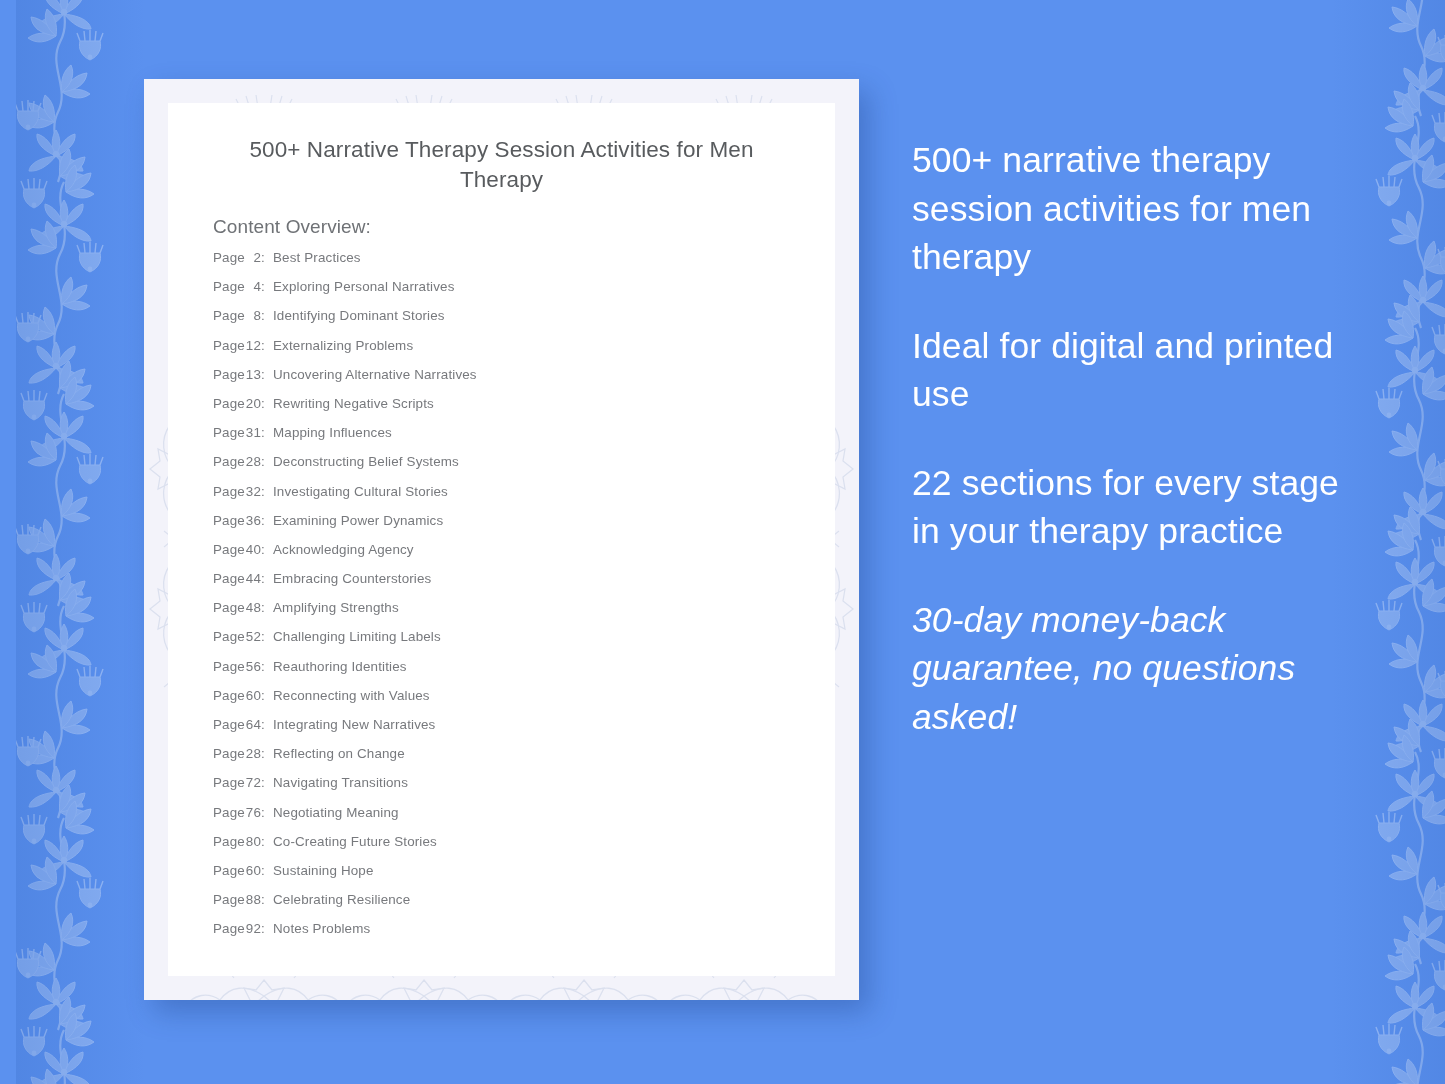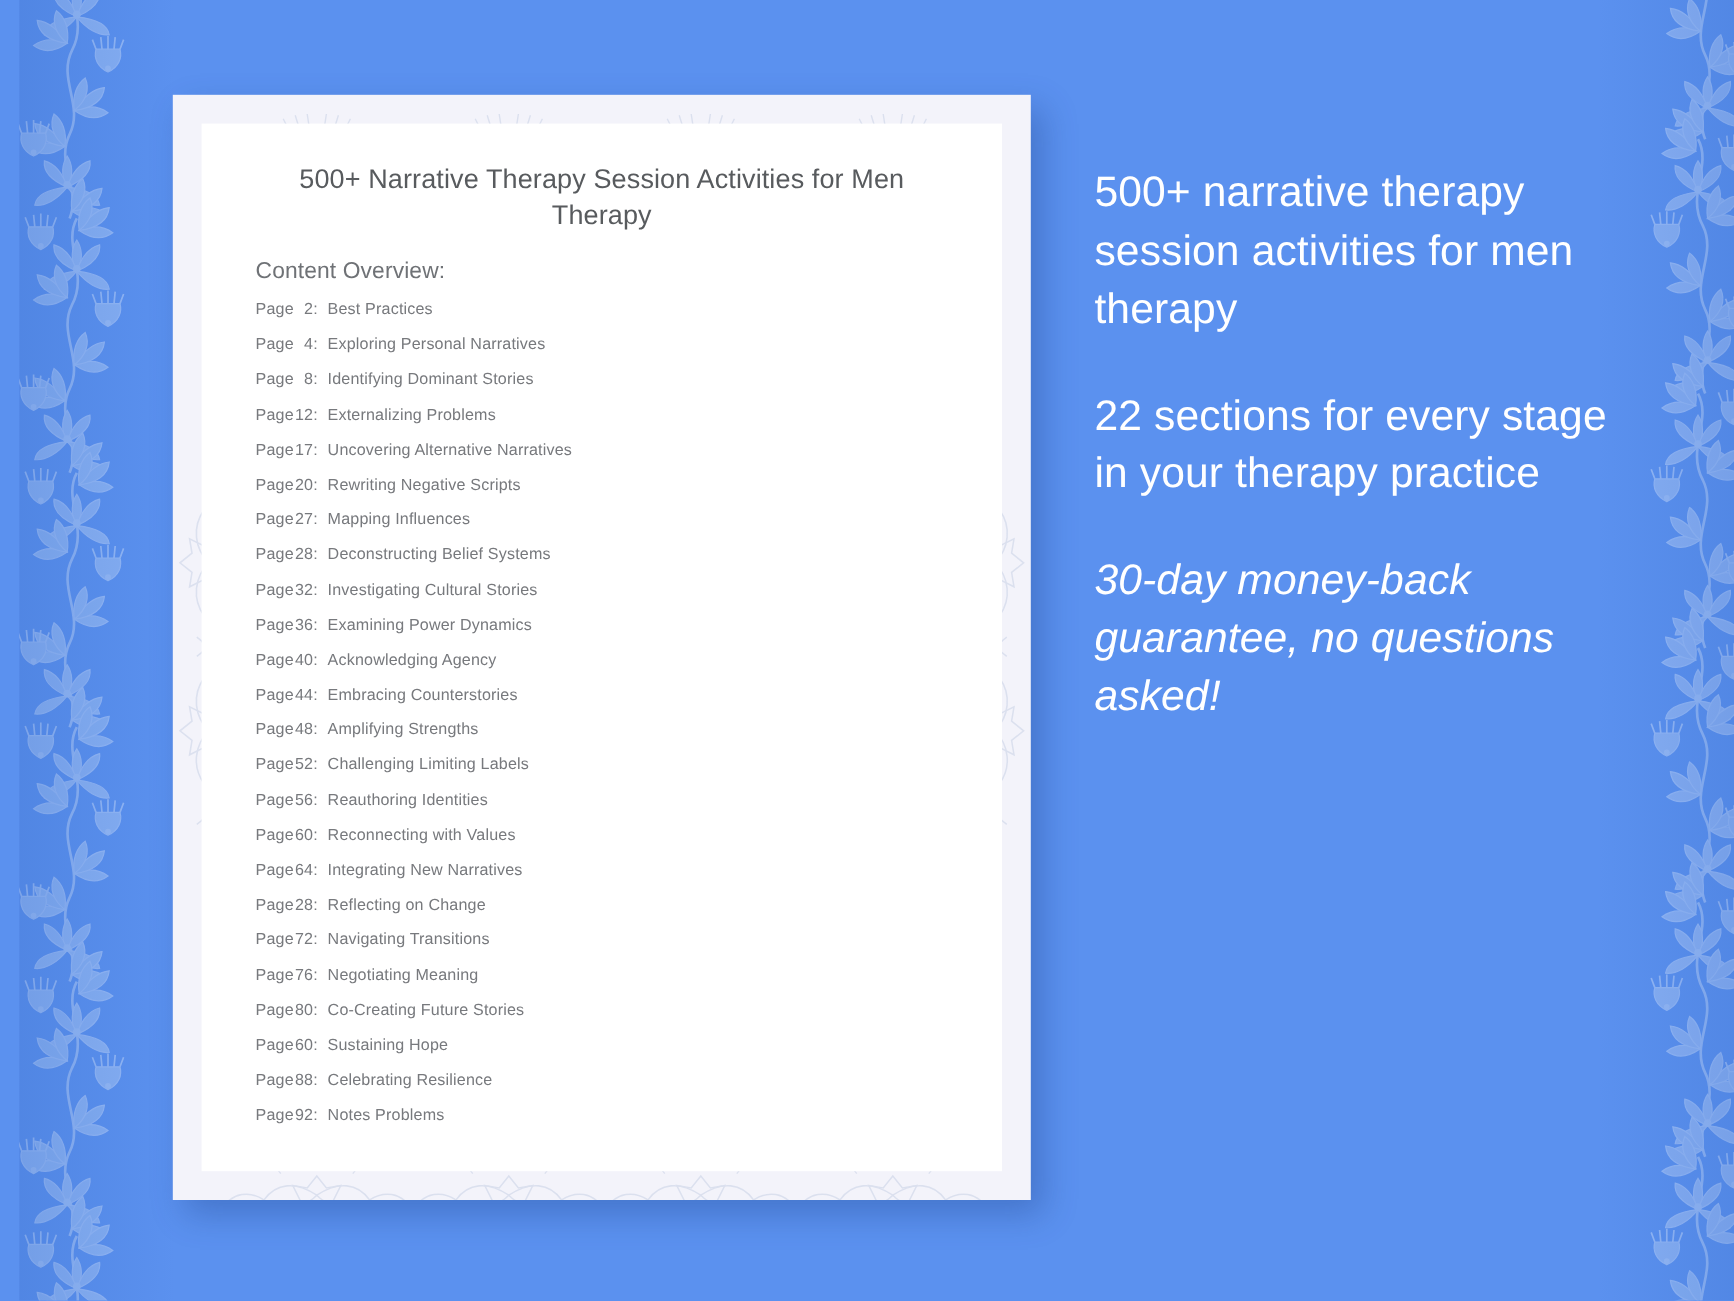--- a/index.html
+++ b/index.html
@@ -302,33 +302,33 @@
             <span class="pg-title">Identifying Dominant Stories</span>
           </li>
           <li>
             <span class="pg-label">Page</span>
             <span class="pg-num">12</span>
             <span class="pg-colon">:</span>
             <span class="pg-title">Externalizing Problems</span>
           </li>
           <li>
             <span class="pg-label">Page</span>
-            <span class="pg-num">17</span>
+            <span class="pg-num">13</span>
             <span class="pg-colon">:</span>
             <span class="pg-title">Uncovering Alternative Narratives</span>
           </li>
           <li>
             <span class="pg-label">Page</span>
             <span class="pg-num">20</span>
             <span class="pg-colon">:</span>
             <span class="pg-title">Rewriting Negative Scripts</span>
           </li>
           <li>
             <span class="pg-label">Page</span>
-            <span class="pg-num">27</span>
+            <span class="pg-num">31</span>
             <span class="pg-colon">:</span>
             <span class="pg-title">Mapping Influences</span>
           </li>
           <li>
             <span class="pg-label">Page</span>
             <span class="pg-num">28</span>
             <span class="pg-colon">:</span>
             <span class="pg-title">Deconstructing Belief Systems</span>
           </li>
           <li>
@@ -427,17 +427,18 @@
             <span class="pg-colon">:</span>
             <span class="pg-title">Notes Problems</span>
           </li>
         </ul>
 
     </div>
   </div>
 
   <div id="marketing">
       <div class="bullet">500+ narrative therapy session activities for men therapy</div>
+      <div class="bullet">Ideal for digital and printed use</div>
       <div class="bullet">22 sections for every stage in your therapy practice</div>
       <div class="bullet">30-day money-back guarantee, no questions asked!</div>
     </div>
 
 </div>
 
 </body></html>

